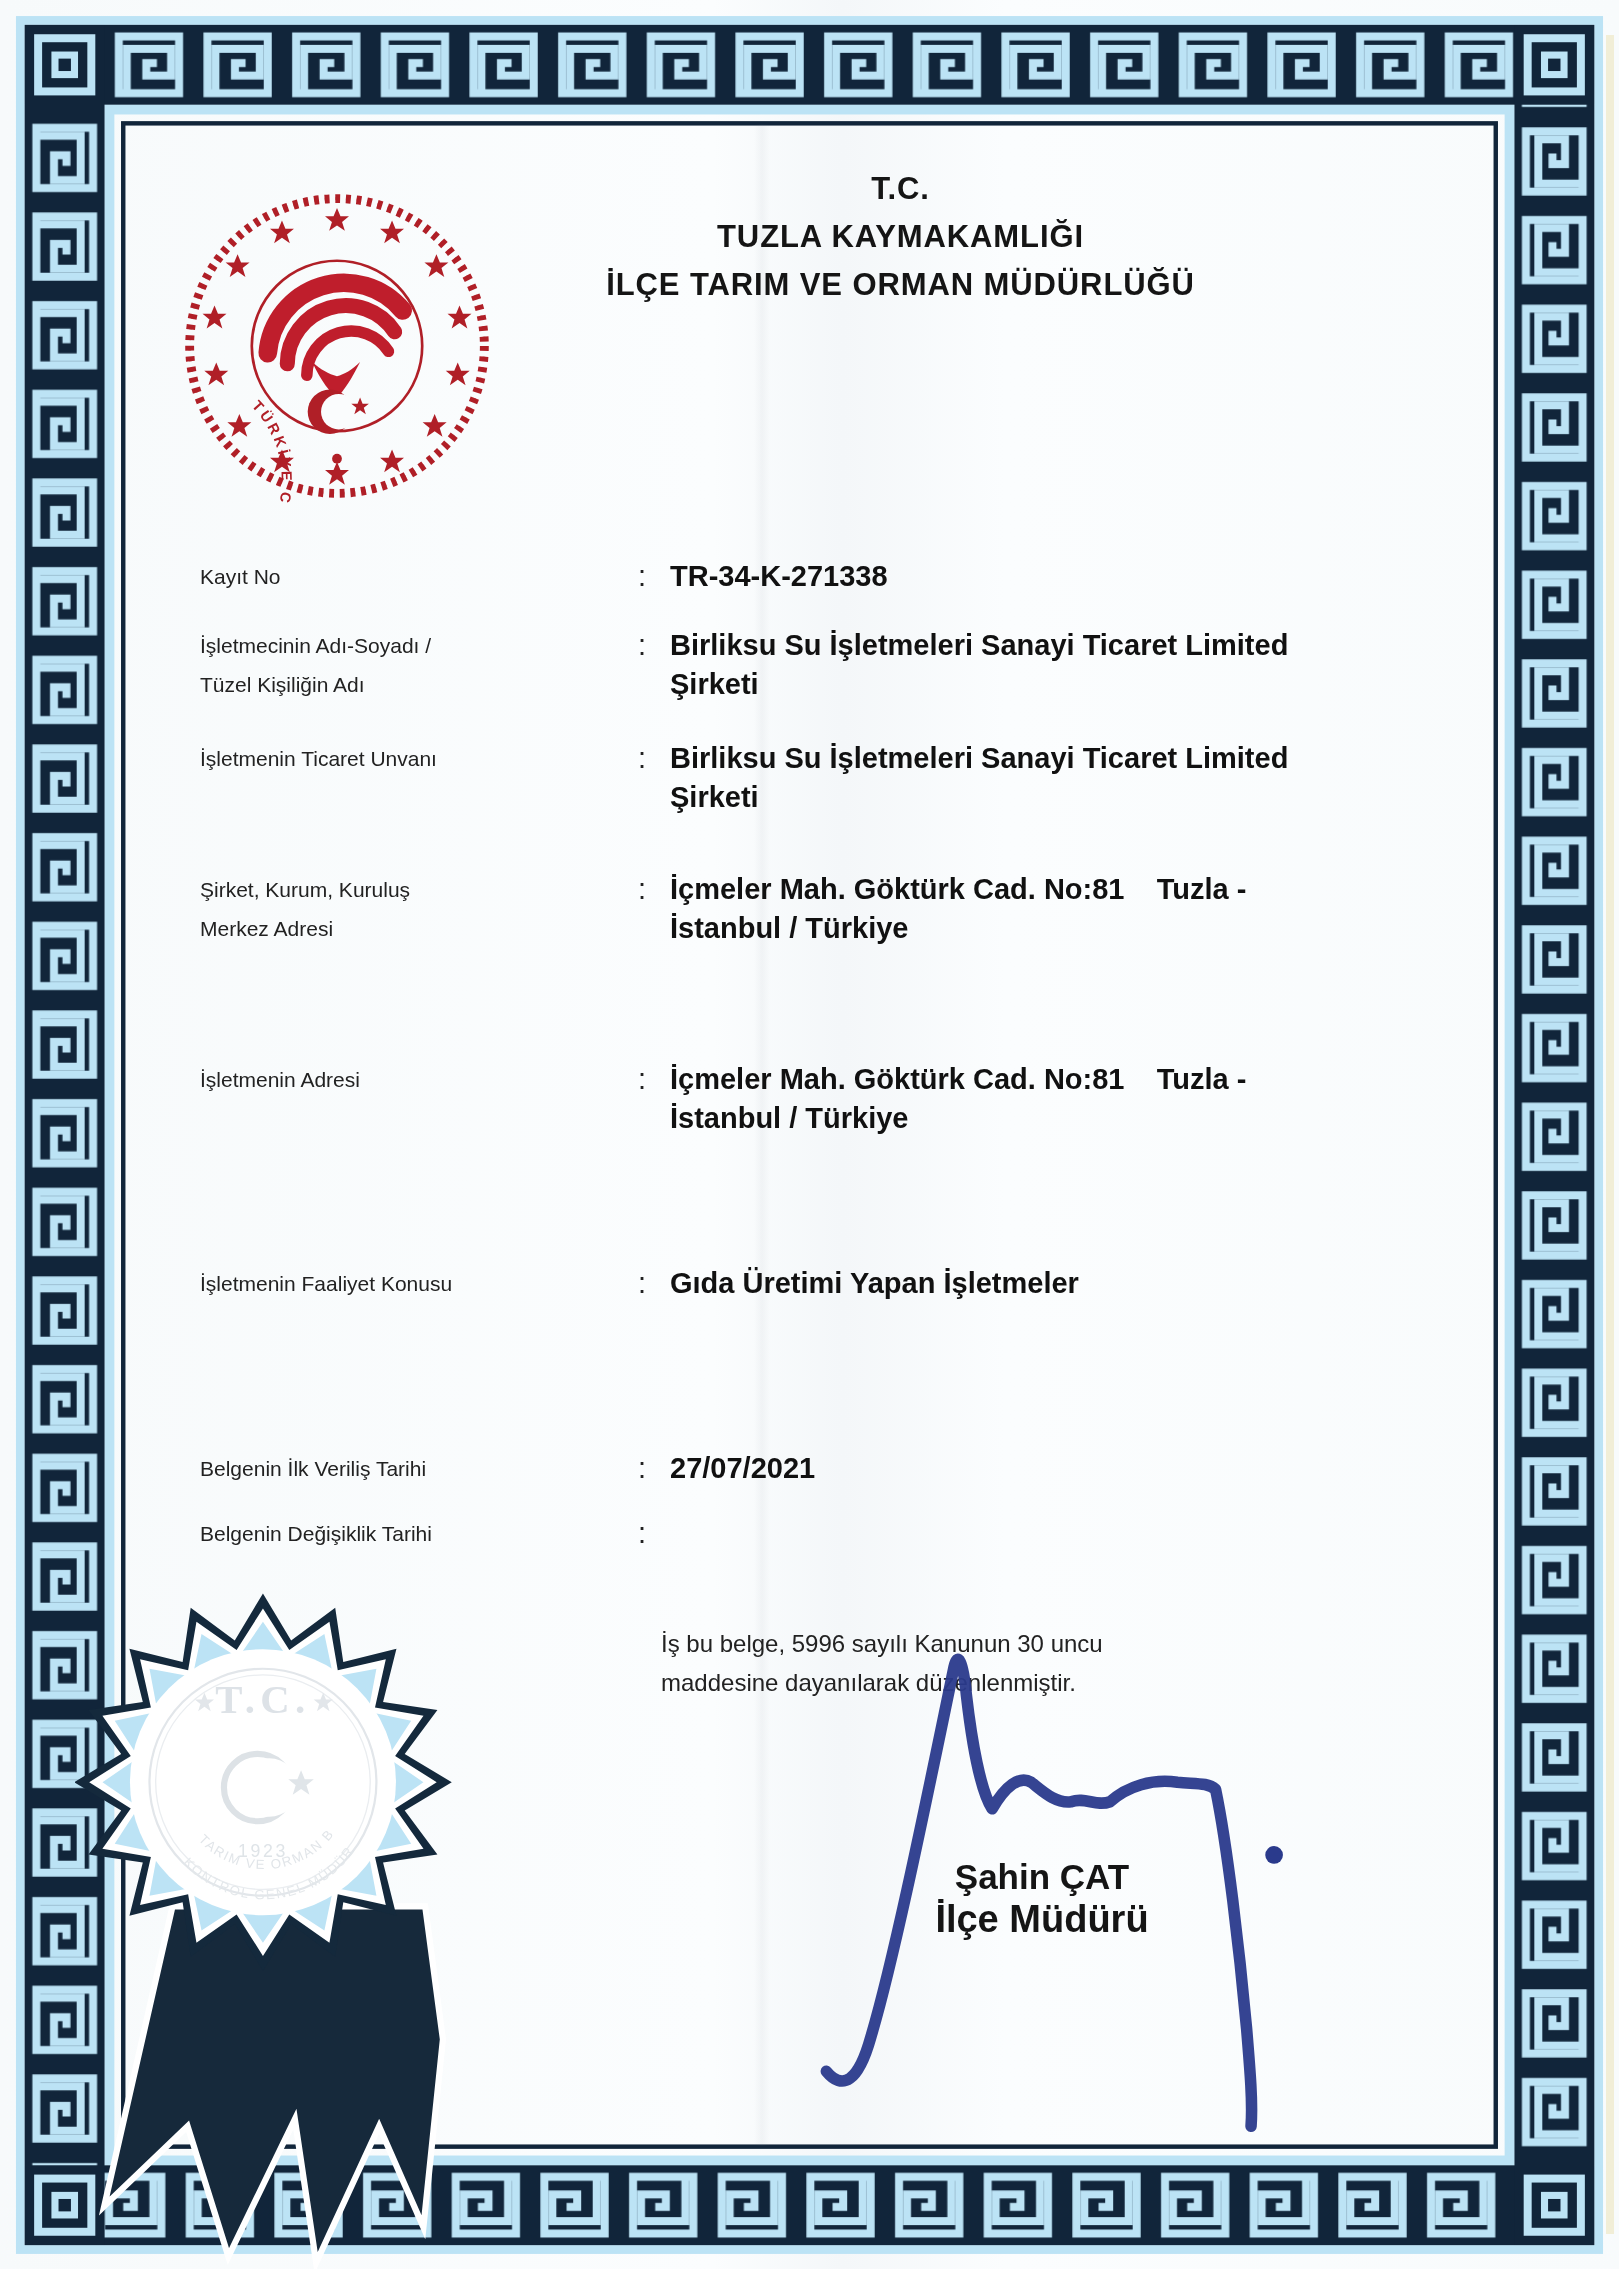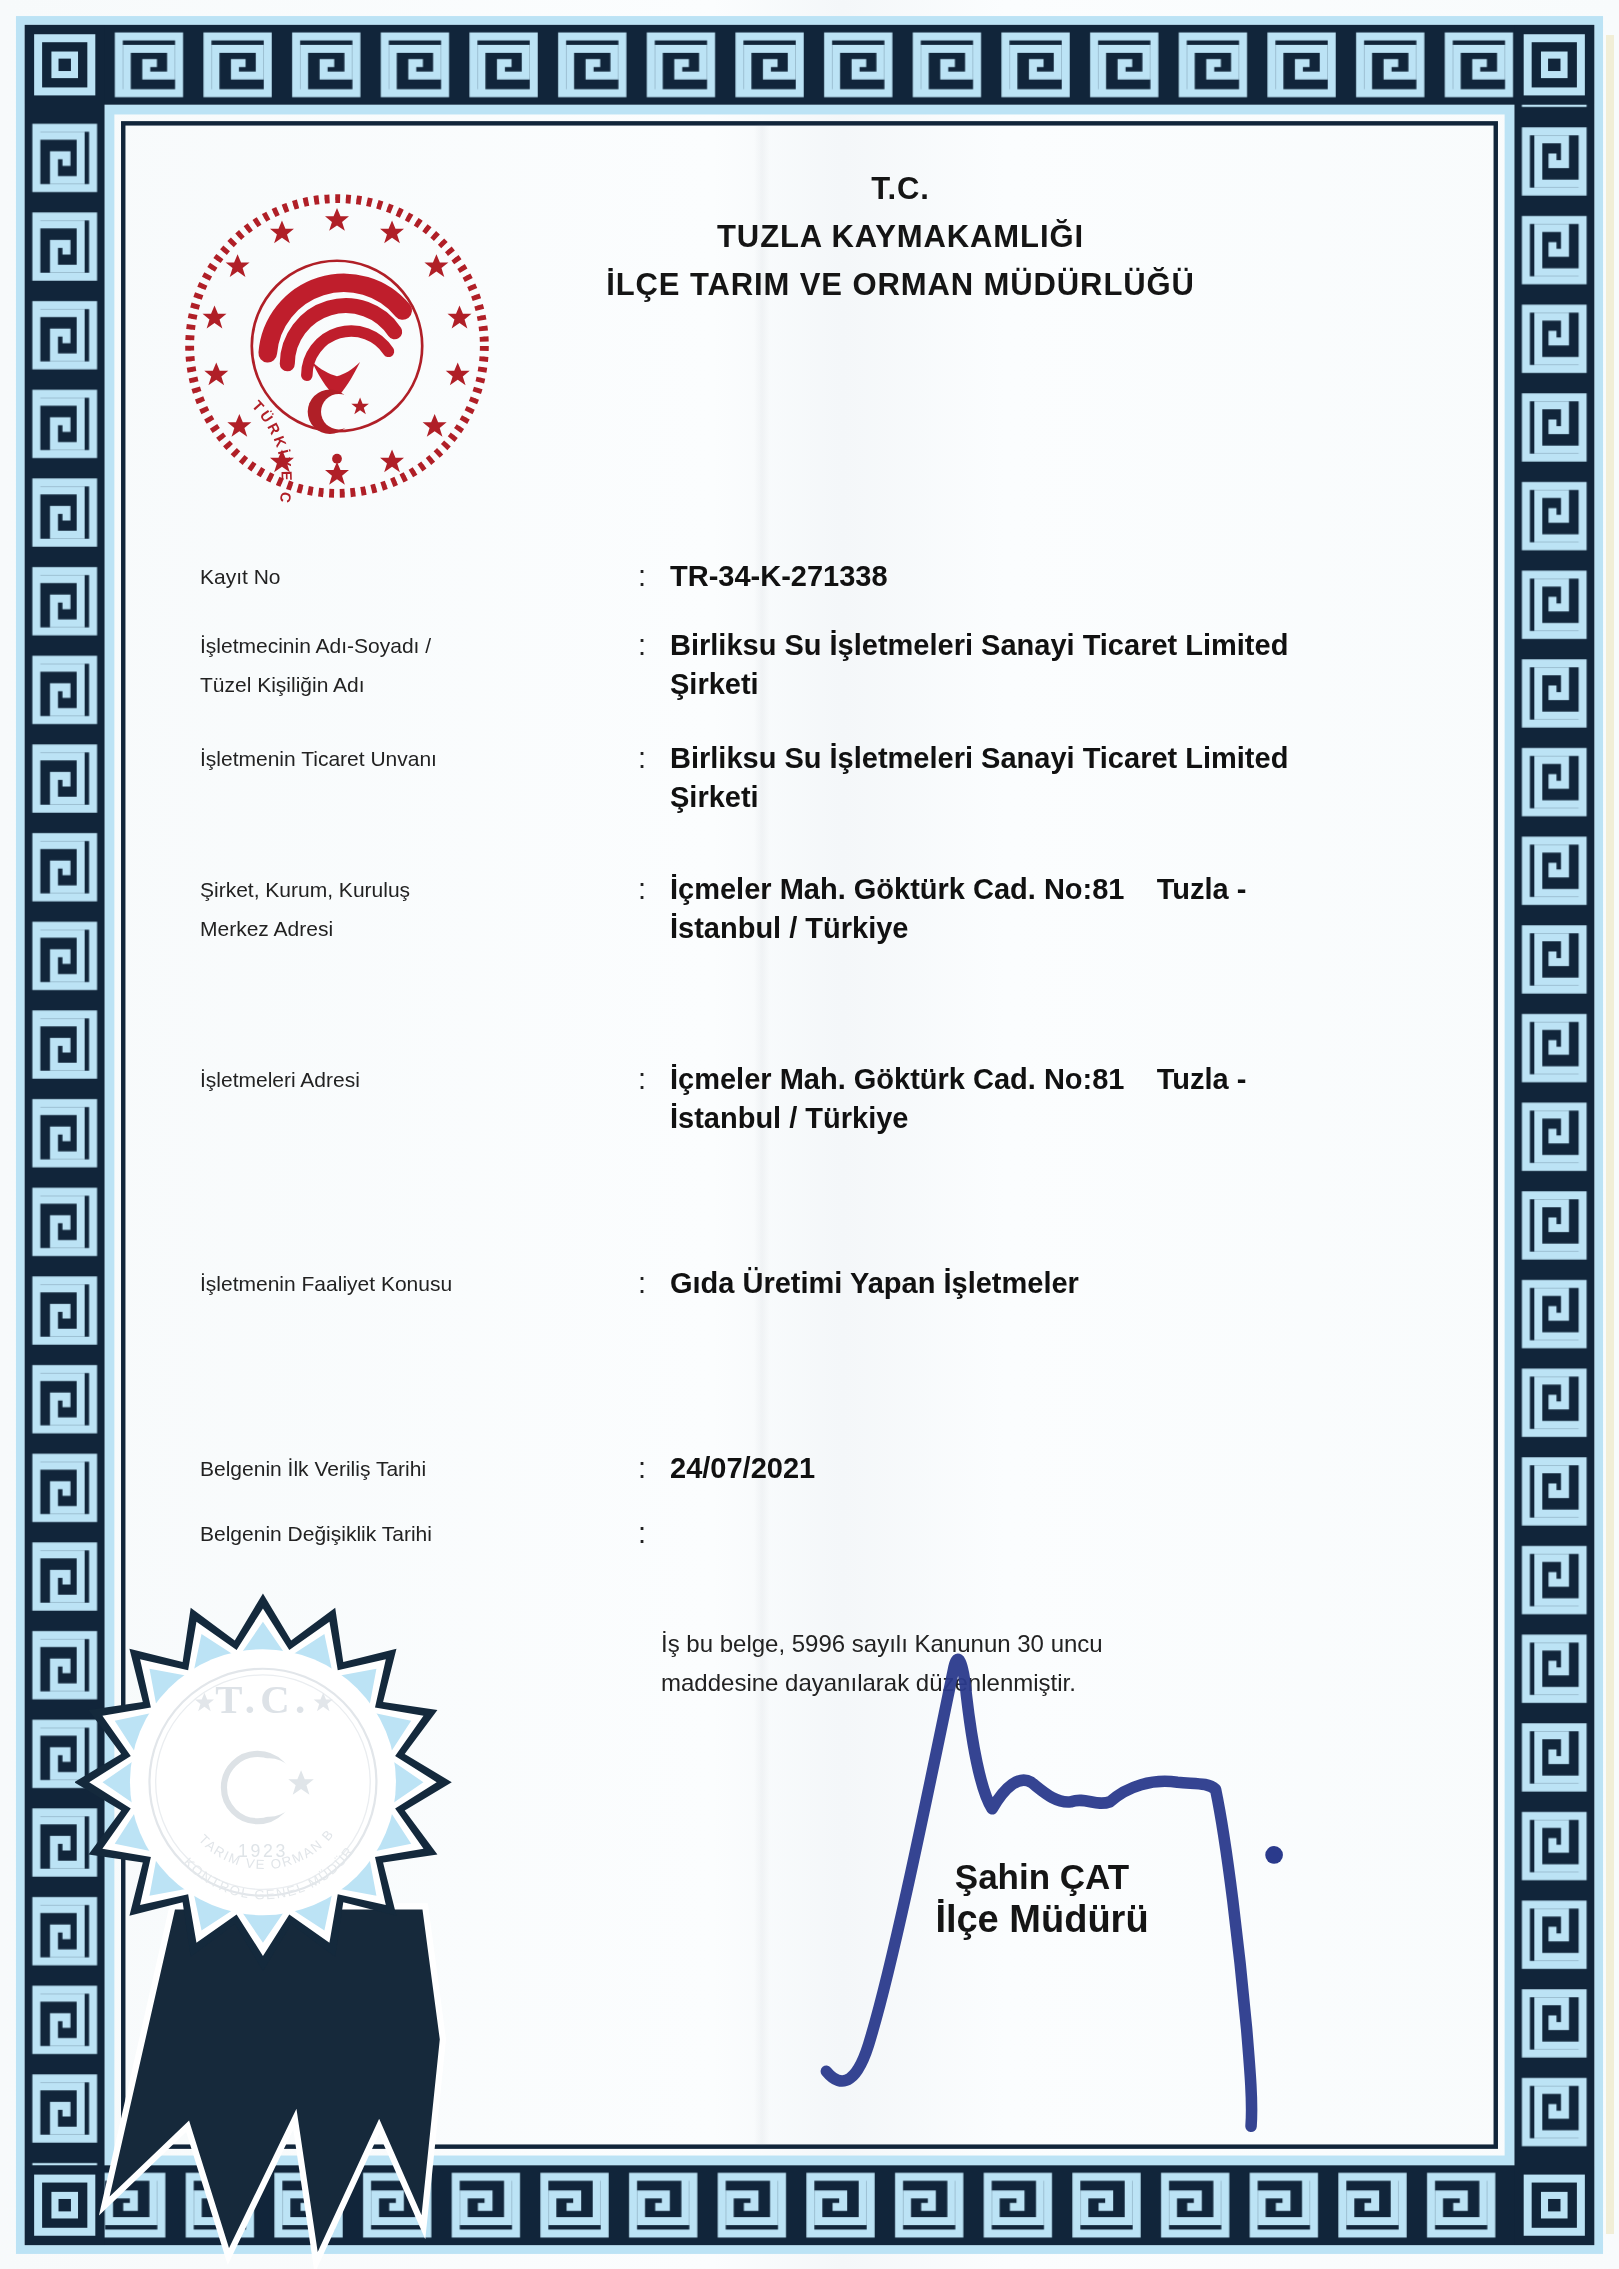--- a/index.html
+++ b/index.html
@@ -157,34 +157,34 @@
 Şirketi</div>
   </div>
   <div class="row" style="top:870px">
     <div class="lbl">Şirket, Kurum, Kuruluş
 Merkez Adresi</div>
     <div class="sep">:</div>
     <div class="val">İçmeler Mah. Göktürk Cad. No:81    Tuzla -
 İstanbul / Türkiye</div>
   </div>
   <div class="row" style="top:1060px">
-    <div class="lbl">İşletmeleri Adresi</div>
+    <div class="lbl">İşletmenin Adresi</div>
     <div class="sep">:</div>
     <div class="val">İçmeler Mah. Göktürk Cad. No:81    Tuzla -
 İstanbul / Türkiye</div>
   </div>
   <div class="row" style="top:1264px">
     <div class="lbl">İşletmenin Faaliyet Konusu</div>
     <div class="sep">:</div>
     <div class="val">Gıda Üretimi Yapan İşletmeler</div>
   </div>
   <div class="row" style="top:1449px">
     <div class="lbl">Belgenin İlk Veriliş Tarihi</div>
     <div class="sep">:</div>
-    <div class="val">24/07/2021</div>
+    <div class="val">27/07/2021</div>
   </div>
   <div class="row" style="top:1514px">
     <div class="lbl">Belgenin Değişiklik Tarihi</div>
     <div class="sep">:</div>
     <div class="val"></div>
   </div>
 
   <div class="legal">İş bu belge, 5996 sayılı Kanunun 30 uncu
 maddesine dayanılarak düzenlenmiştir.</div>
 

